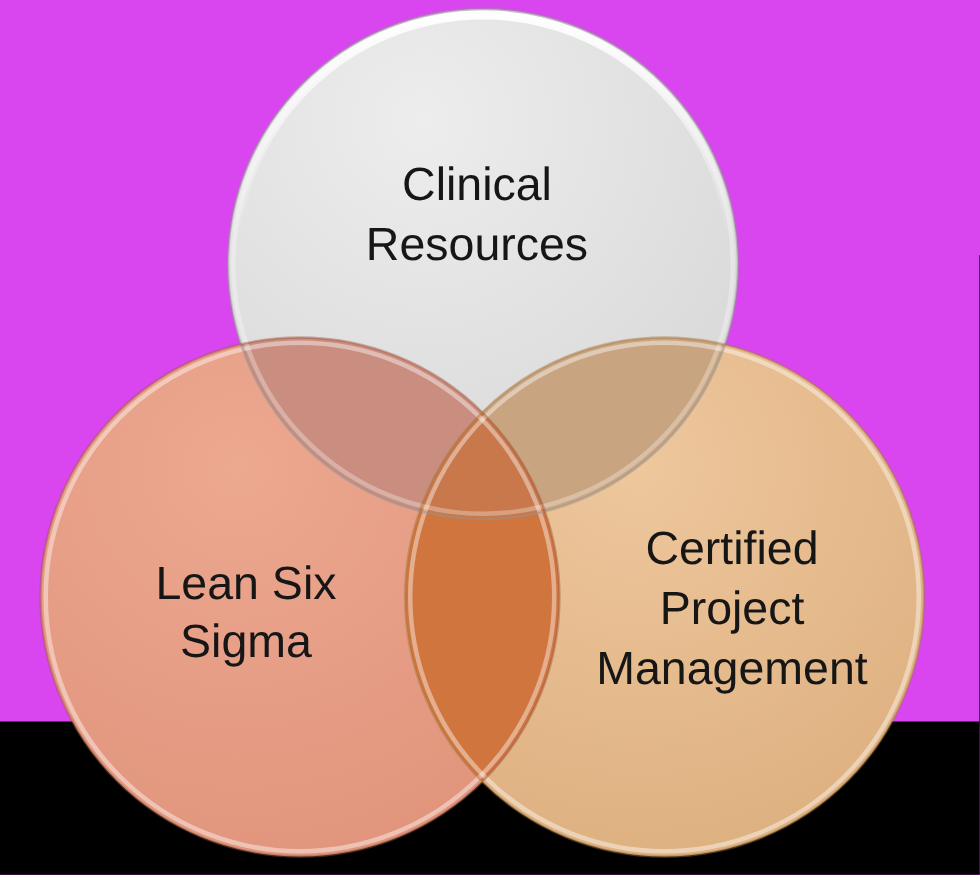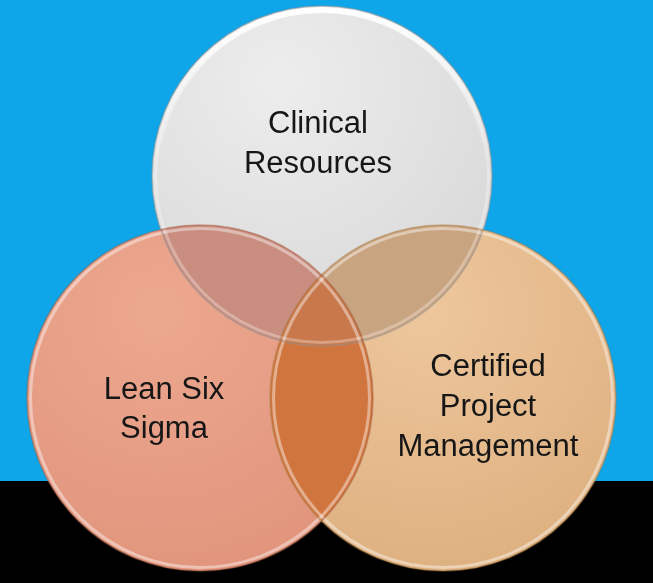--- a/index.html
+++ b/index.html
@@ -7,21 +7,21 @@
     padding: 0;
     background: #000;
     width: 653px;
     height: 583px;
     overflow: hidden;
   }
   .stage {
     position: relative;
     width: 653px;
     height: 481px;
-    background: #0ea5e9;
+    background: #d946ef;
   }
   svg { display: block; }
   .venn-label {
     font-family: "Liberation Sans", sans-serif;
     font-size: 31px;
     text-anchor: middle;
   }
 </style>
 </head>
 <body>

